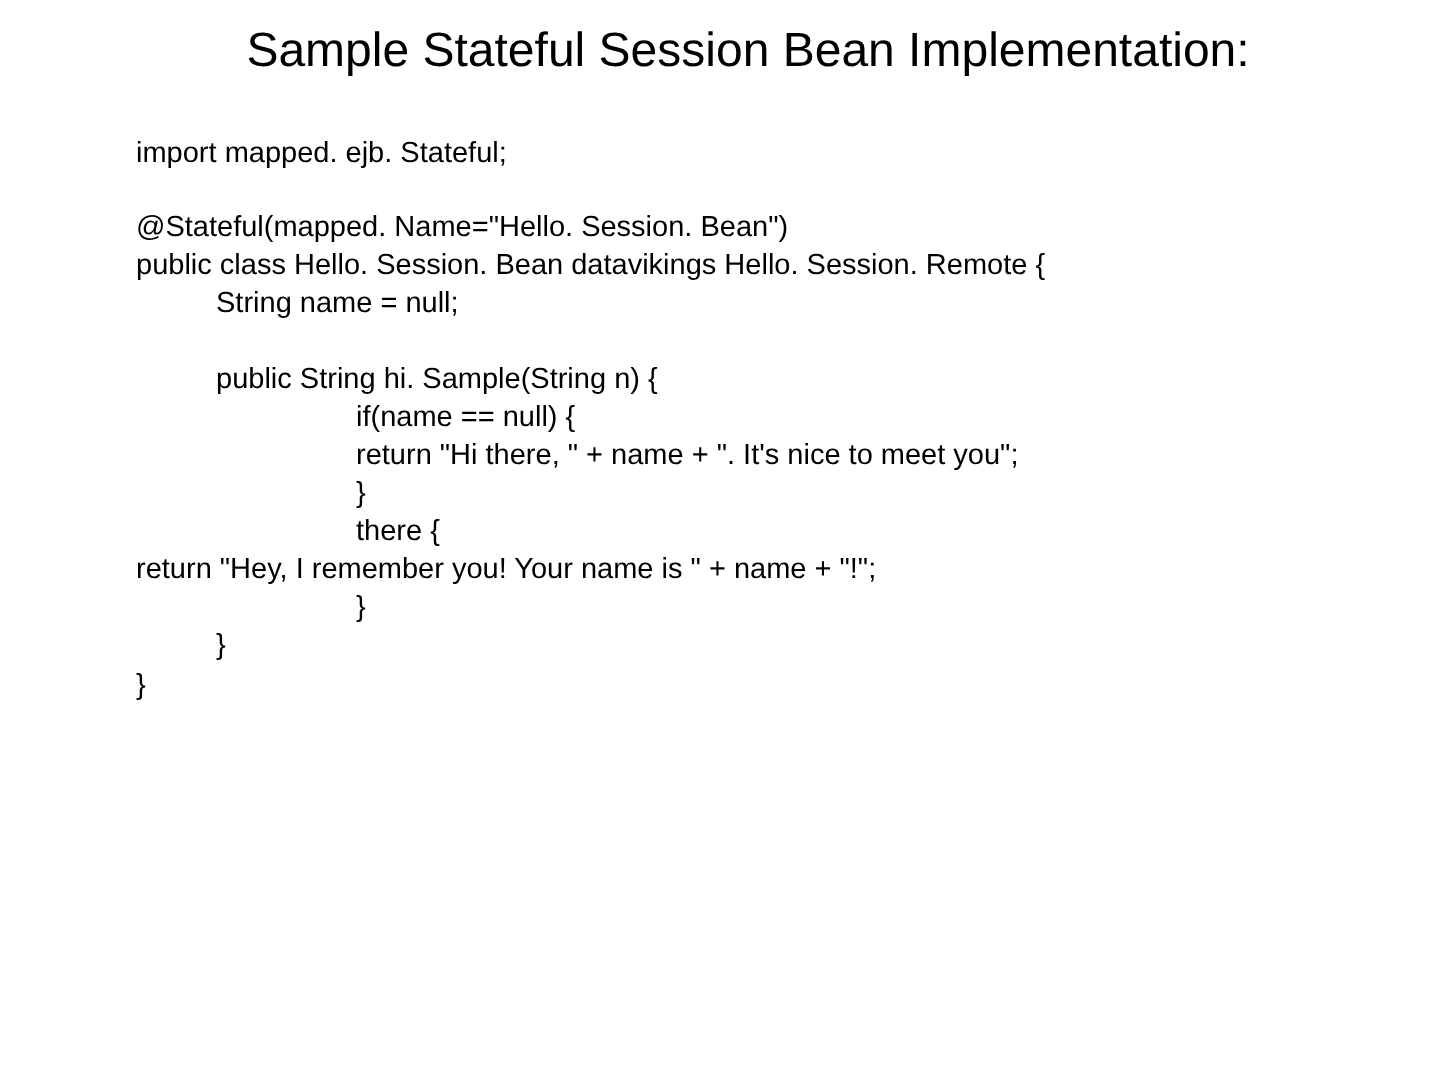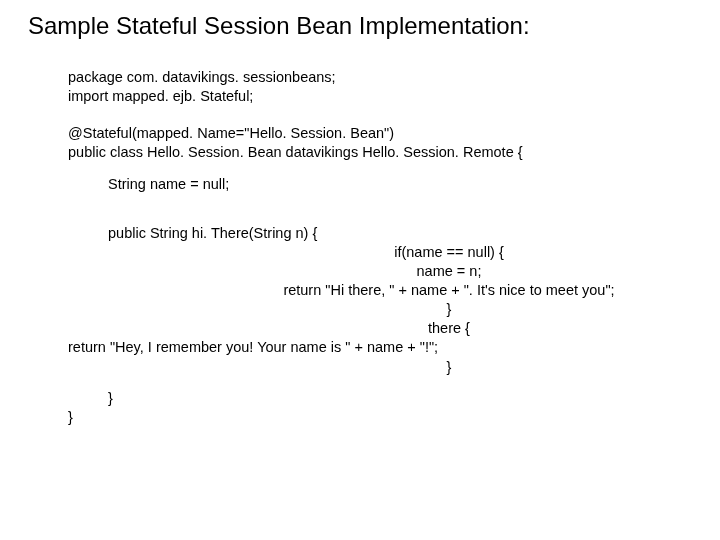--- a/index.html
+++ b/index.html
@@ -9,46 +9,45 @@
       background: #ffffff;
       font-family: Arial, Helvetica, sans-serif;
       padding: 12px 0 0 28px;
       color: #000;
     }
     .title {
       font-size: 24px;
       font-weight: 400;
       margin-bottom: 28px;
       margin-left: 0;
+      text-align: center;
     }
     .code-block {
       font-size: 14.5px;
       line-height: 1.32;
       margin-left: 40px;
     }
     .blank-line { height: 18px; }
-    .i1 { padding-left: 40px; margin-top: 12px; }
-    .i2 { padding-left: 110px; text-align: center; }
+    .i1 { padding-left: 40px; }
+    .i2 { padding-left: 110px; }
   </style>
 </head>
 <body>
 
 <div class="title">Sample Stateful Session Bean Implementation:</div>
 
 <div class="code-block">
-  <div>package com. datavikings. sessionbeans;</div>
   <div>import mapped. ejb. Stateful;</div>
   <div class="blank-line"></div>
   <div>@Stateful(mapped. Name="Hello. Session. Bean")</div>
   <div>public class Hello. Session. Bean datavikings Hello. Session. Remote {</div>
   <div class="i1">String name = null;</div>
   <div class="blank-line"></div>
-  <div class="i1">public String hi. There(String n) {</div>
+  <div class="i1">public String hi. Sample(String n) {</div>
   <div class="i2">if(name == null) {</div>
-  <div class="i2">name = n;</div>
   <div class="i2">return "Hi there, " + name + ".  It's nice to meet you";</div>
   <div class="i2">}</div>
   <div class="i2">there {</div>
   <div>return "Hey, I remember you!  Your name is " + name + "!";</div>
   <div class="i2">}</div>
   <div class="i1">}</div>
   <div>}</div>
 </div>
 
 </body></html>

